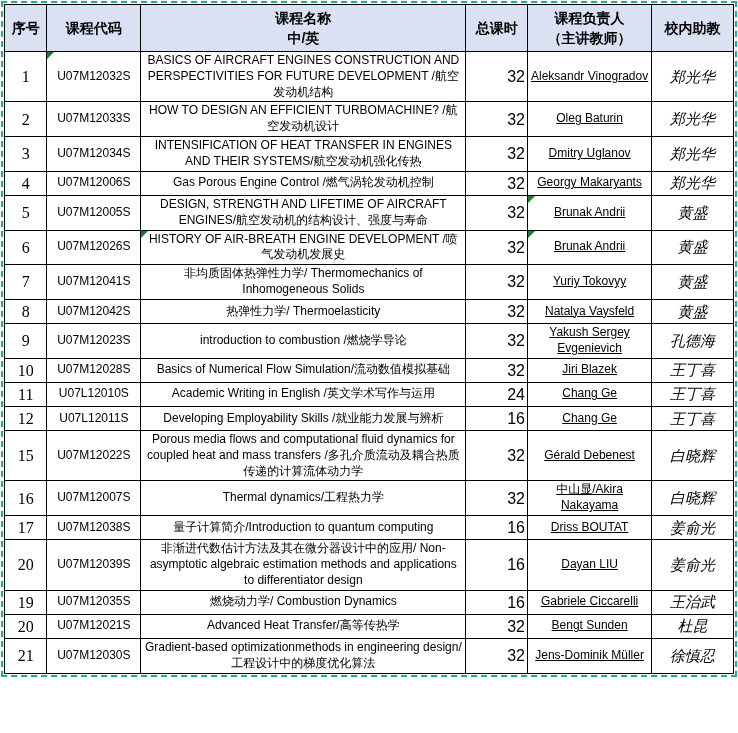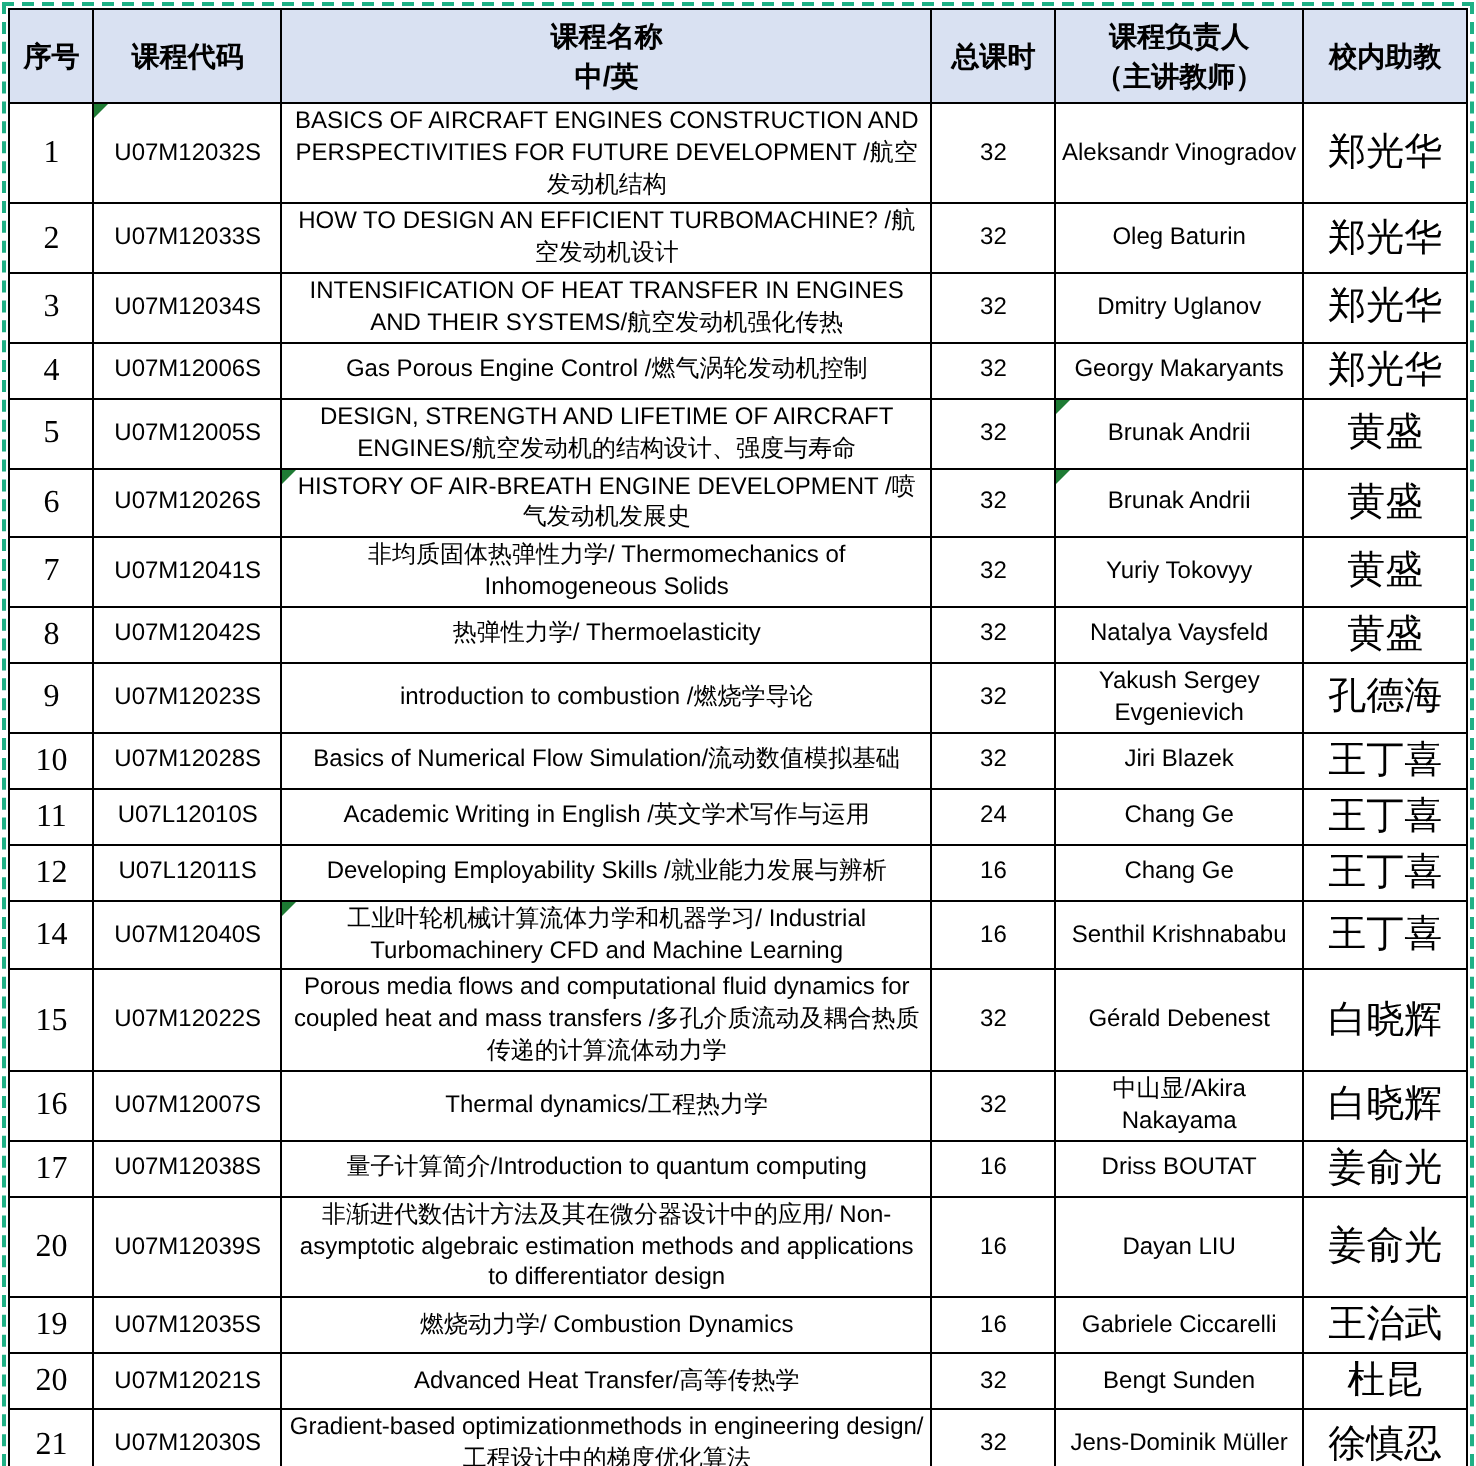--- a/index.html
+++ b/index.html
@@ -38,23 +38,23 @@
   }
   .hdr-line{display:block;}
   .hdr-line:empty{display:none;}
   tbody td{line-height:1.32;}
   td.col-num{
     font-family:"Liberation Serif","DejaVu Serif",serif;
     font-size:16px;
   }
   td.col-code{font-size:12px;}
   td.col-name{font-size:12px;}
-  td.col-hours{font-size:12px;}
-  td.col-leader{font-size:12px;padding:1px 1px;}
-  td.col-ta{font-size:19px;}
+  td.col-hours{font-size:16px;text-align:right;}
+  td.col-leader{font-size:12px;padding:1px 1px;text-decoration:underline;}
+  td.col-ta{font-size:15px;font-style:italic;}
   .err{
     position:absolute;top:0;left:0;width:0;height:0;
     border-top:7px solid #1e7b34;
     border-right:7px solid transparent;
   }
 </style>
 </head>
 <body>
 
 <div class="print-area">
@@ -182,28 +182,20 @@
         </tr>
         <tr>
           <td class="col-num">12</td>
           <td class="col-code">U07L12011S</td>
           <td class="col-name">Developing Employability Skills /就业能力发展与辨析</td>
           <td class="col-hours">16</td>
           <td class="col-leader">Chang Ge</td>
           <td class="col-ta">王丁喜</td>
         </tr>
         <tr>
-          <td class="col-num">14</td>
-          <td class="col-code">U07M12040S</td>
-          <td class="col-name">工业叶轮机械计算流体力学和机器学习/ Industrial Turbomachinery CFD and Machine Learning<span class="err"></span></td>
-          <td class="col-hours">16</td>
-          <td class="col-leader">Senthil Krishnababu</td>
-          <td class="col-ta">王丁喜</td>
-        </tr>
-        <tr>
           <td class="col-num">15</td>
           <td class="col-code">U07M12022S</td>
           <td class="col-name">Porous media flows and computational fluid dynamics for coupled heat and mass transfers /多孔介质流动及耦合热质传递的计算流体动力学</td>
           <td class="col-hours">32</td>
           <td class="col-leader">Gérald Debenest</td>
           <td class="col-ta">白晓辉</td>
         </tr>
         <tr>
           <td class="col-num">16</td>
           <td class="col-code">U07M12007S</td>

